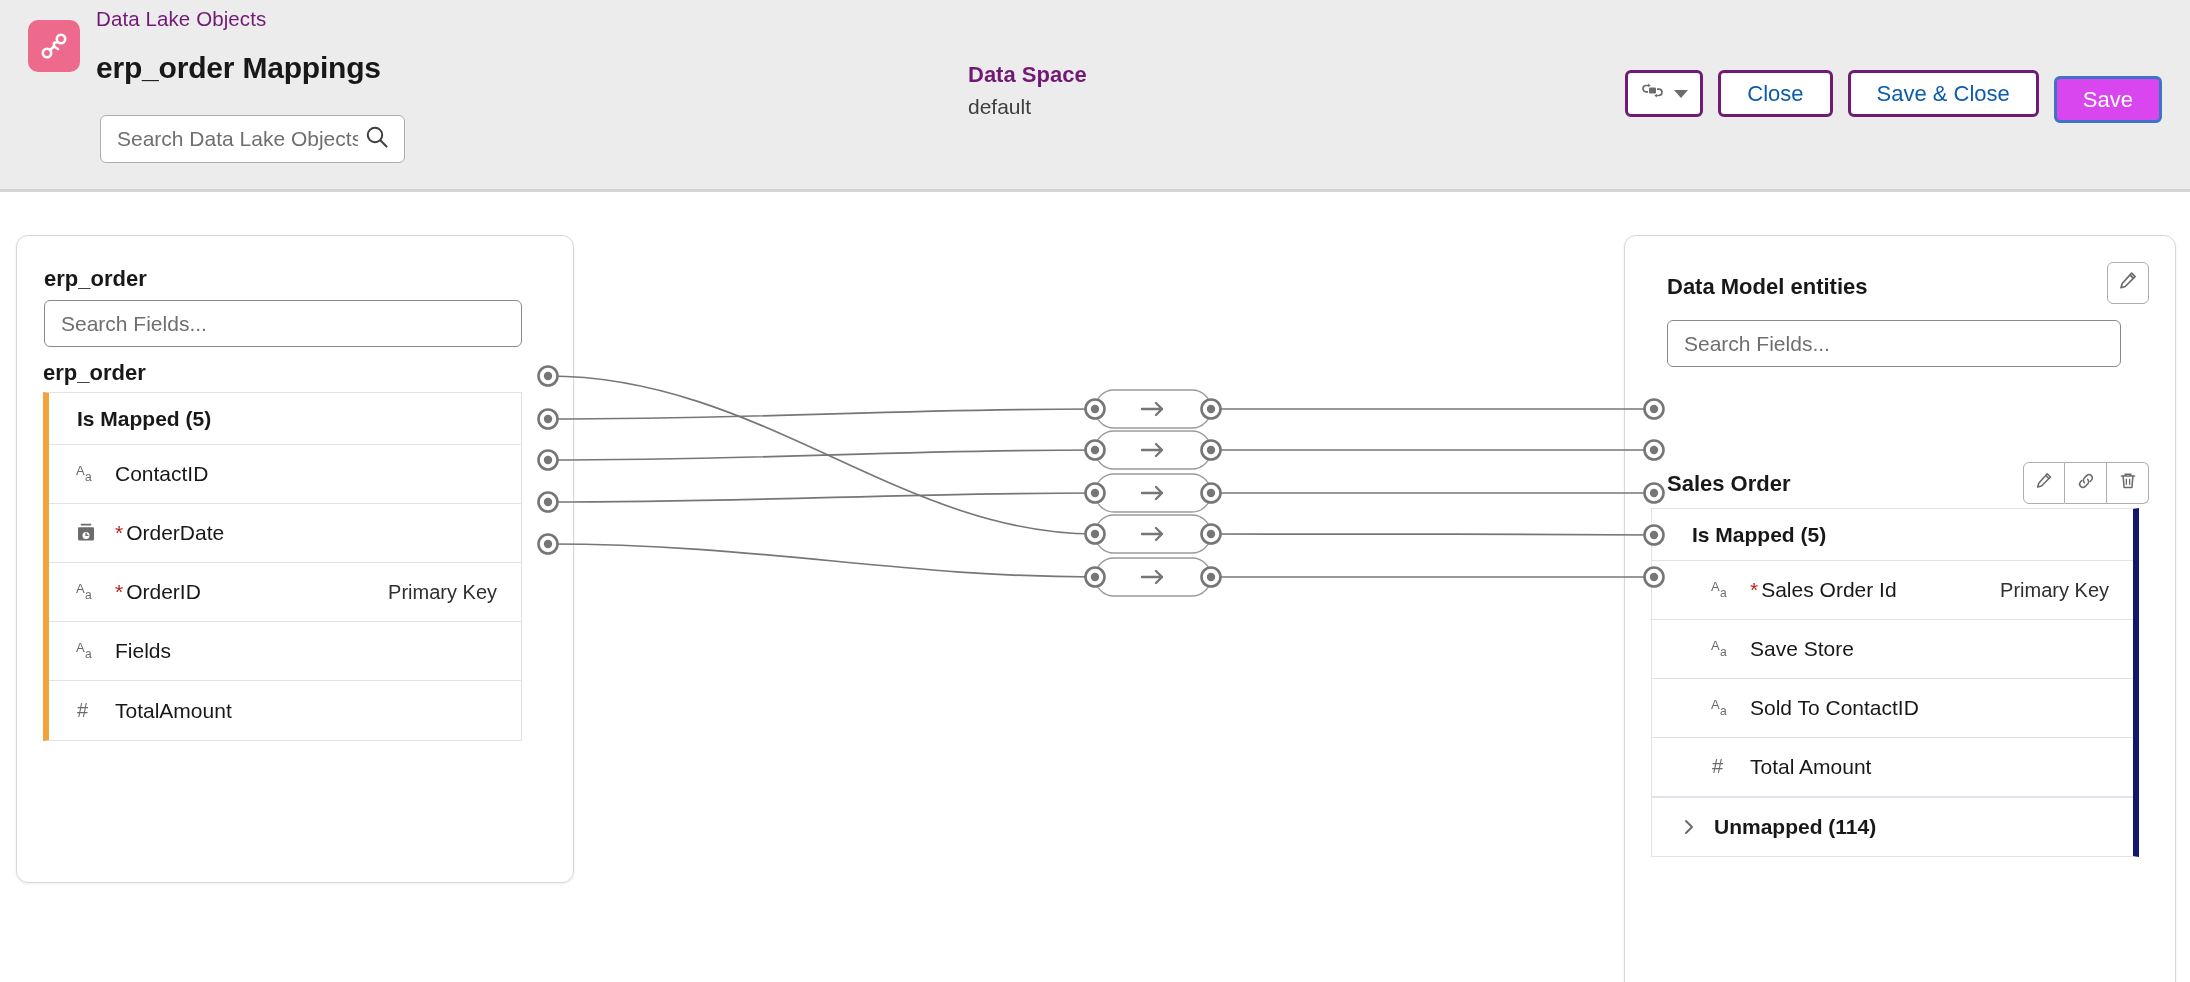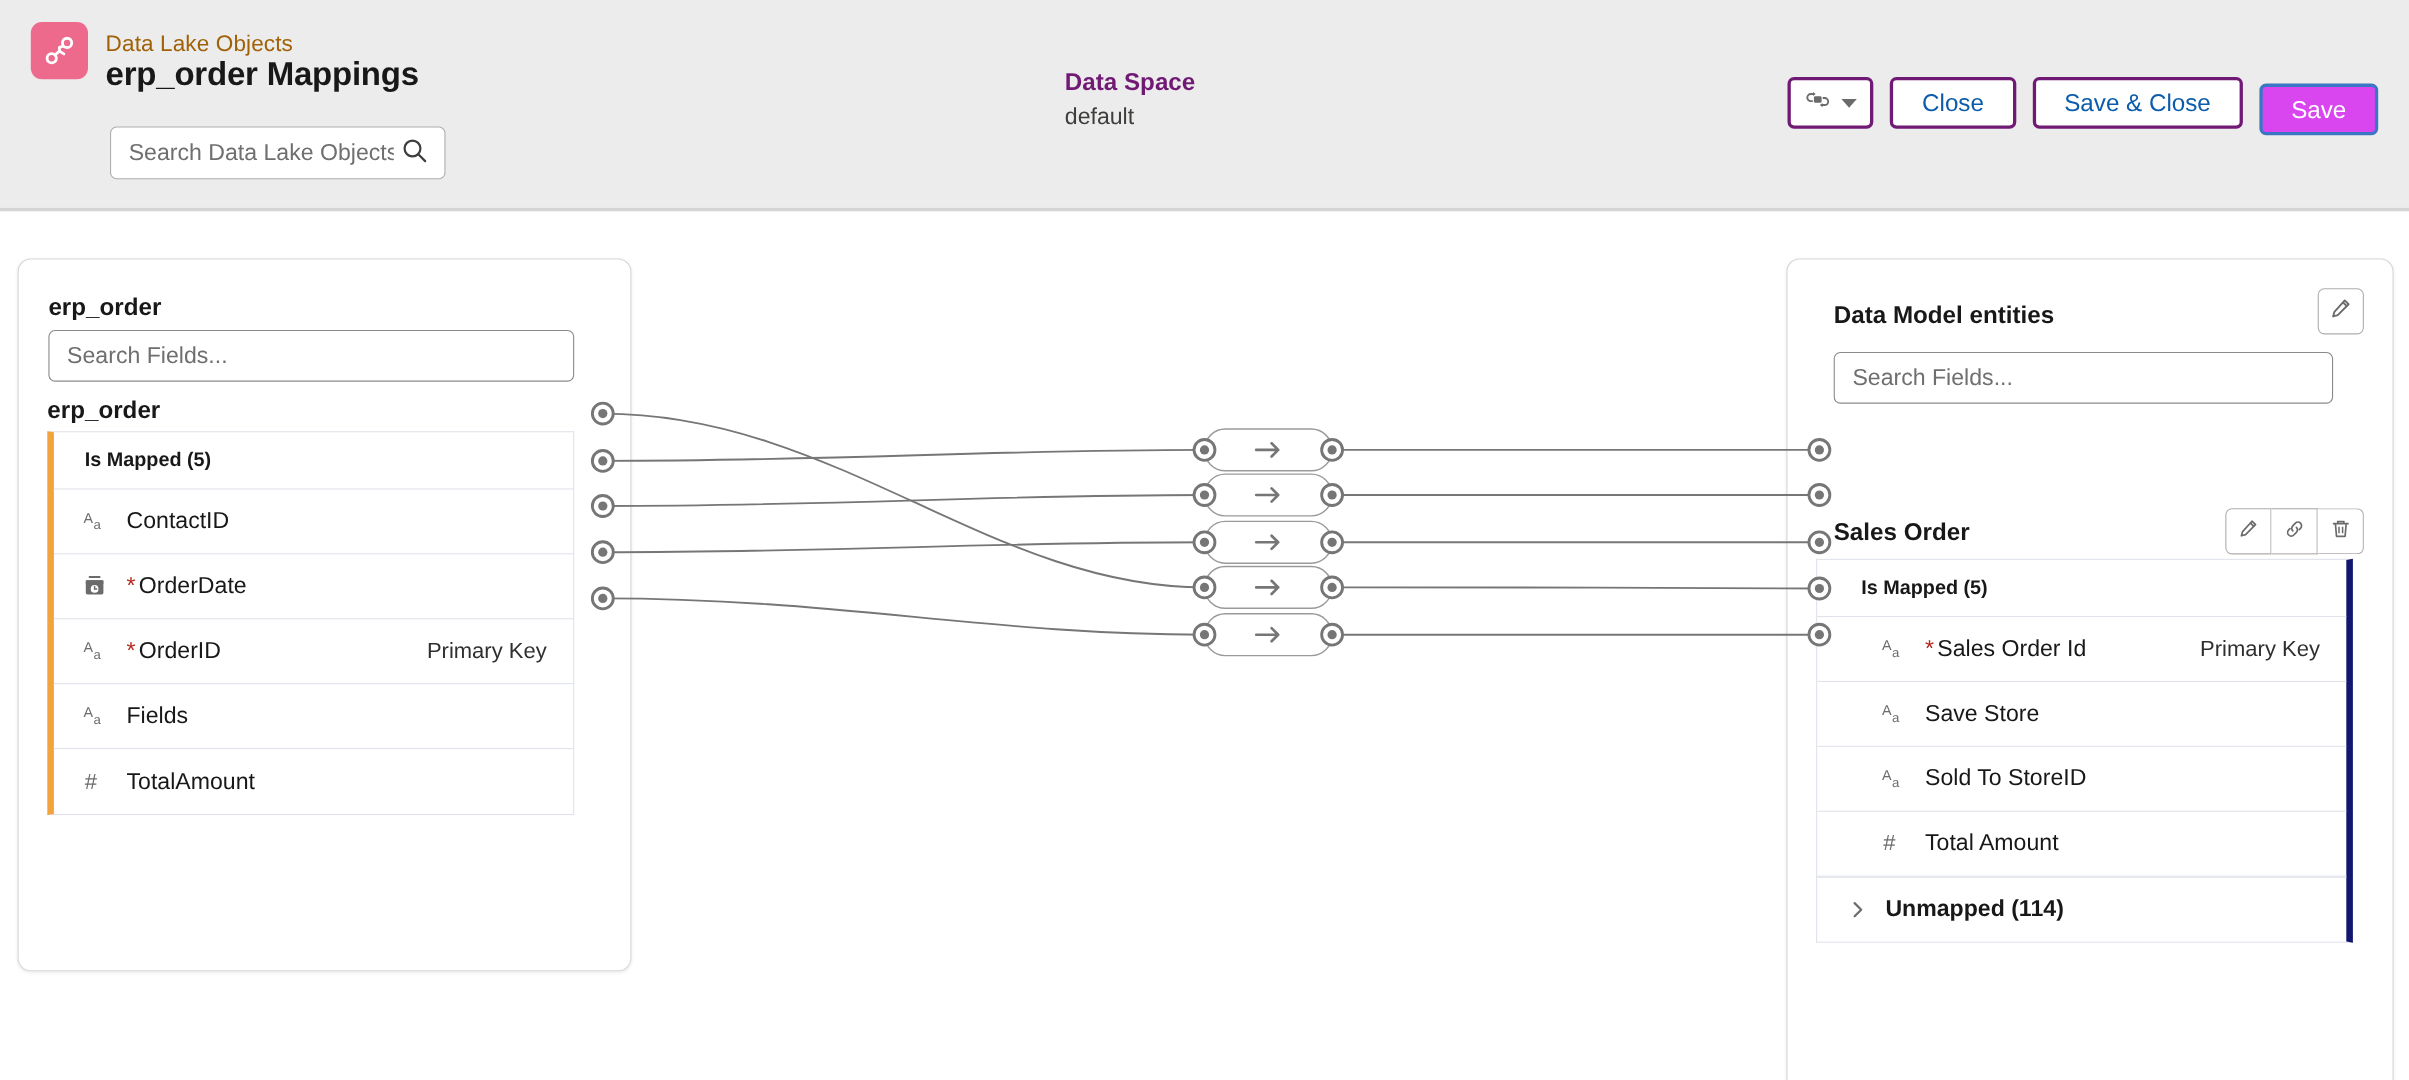--- a/index.html
+++ b/index.html
@@ -21,22 +21,22 @@
   .app-icon {
     position: absolute; left: 28px; top: 20px;
     width: 52px; height: 52px;
     background: #EE6A8D;
     border-radius: 10px;
     display: flex; align-items: center; justify-content: center;
   }
   .app-icon svg { display: block; }
 
   .breadcrumb {
-    position: absolute; left: 96px; top: 28px;
-    font-size: 20.5px; color: #a16207;
+    position: absolute; left: 96px; top: 7px;
+    font-size: 20.5px; color: #701a75;
     letter-spacing: .1px;
     white-space: nowrap;
   }
   .page-title {
     position: absolute; left: 96px; top: 51px;
     font-size: 30px; font-weight: bold; color: #181818;
     letter-spacing: -.2px;
     white-space: nowrap;
   }
 
@@ -130,21 +130,21 @@
 
   .section-label { font-size: 22px; font-weight: bold; color: #181818; }
 
   
   .ftable { position: absolute; border: 1px solid #E0E3EA; }
   .ftable.left-accent  { border-left: 6px solid #F2A33C; }
   .ftable.right-accent { border-right: 6px solid #11166E; }
 
   .grouphdr {
     height: 52px; display: flex; align-items: center;
-    font-size: 18px; font-weight: bold; color: #181818;
+    font-size: 21px; font-weight: bold; color: #181818;
     border-bottom: 1px solid #E0E3EA;
   }
   .frow {
     height: 59px; display: flex; align-items: center;
     border-bottom: 1px solid #E0E3EA;
     position: relative;
   }
   .frow:last-child { border-bottom: none; }
   .ftype { flex: 0 0 auto; width: 34px; display: flex; align-items: center; justify-content: center; }
   .fname { font-size: 21px; color: #181818; white-space: nowrap; }
@@ -371,21 +371,21 @@
         <span class="fname" style="margin-left:12px;">Save Store</span>
       </div>
 
       <div class="frow" style="padding:0 24px 0 52px;">
         <span class="ftype">
           <svg width="24" height="24" viewBox="0 0 24 24">
               <text x="2" y="13" font-family="Liberation Sans, sans-serif" font-size="13" fill="#6b6b6b">A</text>
               <text x="11" y="19" font-family="Liberation Sans, sans-serif" font-size="12" fill="#6b6b6b">a</text>
             </svg>
         </span>
-        <span class="fname" style="margin-left:12px;">Sold To StoreID</span>
+        <span class="fname" style="margin-left:12px;">Sold To ContactID</span>
       </div>
 
       <div class="frow" style="padding:0 24px 0 52px;">
         <span class="ftype">
           <svg width="24" height="24" viewBox="0 0 24 24">
               <text x="3" y="18" font-family="Liberation Sans, sans-serif" font-size="20" fill="#6b6b6b">#</text>
             </svg>
         </span>
         <span class="fname" style="margin-left:12px;">Total Amount</span>
       </div>

